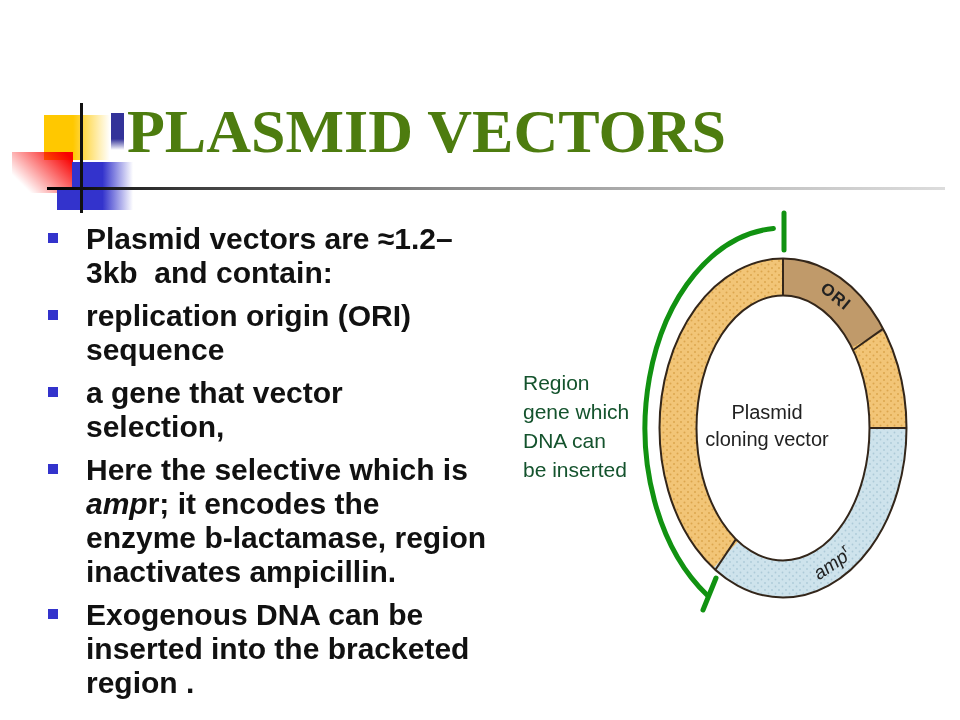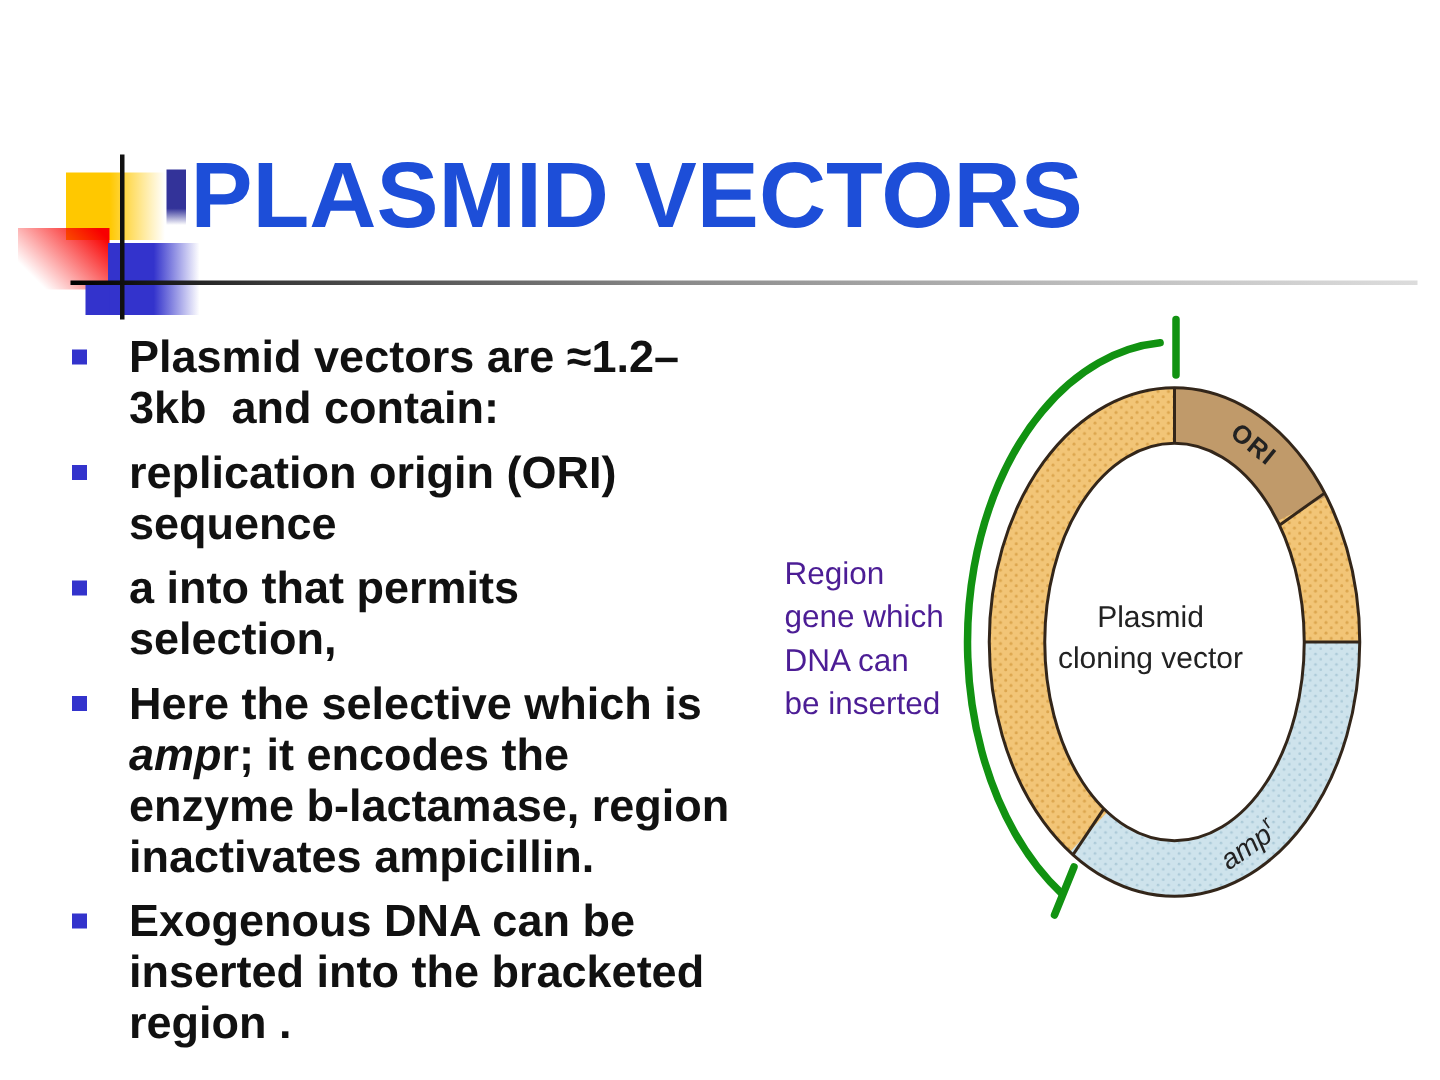--- a/index.html
+++ b/index.html
@@ -17,37 +17,37 @@
     background:linear-gradient(to right,#3333cc 0%,#3333cc 50%,rgba(51,51,204,0) 100%);}
   #deco-blue-ext{left:57px;top:190px;width:16px;height:20px;background:#3333cc;}
   #deco-navy{left:111px;top:113px;width:13px;height:37px;
     background:linear-gradient(to bottom,#333399 70%,rgba(51,51,153,0) 100%);}
   #crosshair-v{left:80px;top:103px;width:3px;height:110px;background:#111;}
   #title-rule{left:47px;top:187px;width:898px;height:3px;
     background:linear-gradient(to right,#000 0%,#3a3a3a 15%,#8a8a8a 45%,#bdbdbd 75%,#dcdcdc 100%);}
   
   #slide-title{
     position:absolute;left:127px;top:100px;margin:0;
-    font-size:62px;line-height:62px;font-weight:bold;color:#1d4ed8;letter-spacing:0px;white-space:nowrap;
+    font-size:62px;line-height:62px;font-weight:bold;color:#4d7c0f;letter-spacing:0px;white-space:nowrap;font-family:Liberation Serif, serif;
   }
   
   #bullet-list{position:absolute;left:86px;top:222px;width:430px;}
   .bullet-item{position:relative;margin:0 0 9px 0;}
   .bullet-marker{
     position:absolute;left:-38px;top:11px;width:10px;height:10px;background:#3333cc;display:block;
   }
   .bullet-text{
     font-size:30px;line-height:34px;font-weight:bold;color:#111;
   }
   .bullet-line{white-space:pre;}
   .bullet-line i{font-style:italic;}
   
   #region-label{
     position:absolute;left:523px;top:368px;
-    font-size:21px;line-height:29px;color:#4c1d95;font-weight:normal;
+    font-size:21px;line-height:29px;color:#14532d;font-weight:normal;
   }
   #center-label{
     position:absolute;left:682px;top:399px;width:170px;text-align:center;
     font-size:20px;line-height:27px;color:#222;font-weight:normal;
   }
   
   #plasmid-diagram{position:absolute;left:0;top:0;width:960px;height:720px;}
   #plasmid-diagram text{font-family:"Liberation Sans","DejaVu Sans",sans-serif;}
 </style>
 </head>
@@ -76,21 +76,21 @@
       <div class="bullet-item">
         <span class="bullet-marker" style="background: rgb(51, 51, 204);"></span>
         <div class="bullet-text">
           <div class="bullet-line"><span>replication origin (ORI)</span></div>
           <div class="bullet-line"><span>sequence</span></div>
         </div>
       </div>
       <div class="bullet-item">
         <span class="bullet-marker" style="background: rgb(51, 51, 204);"></span>
         <div class="bullet-text">
-          <div class="bullet-line"><span>a into that permits</span></div>
+          <div class="bullet-line"><span>a gene that vector</span></div>
           <div class="bullet-line"><span>selection,</span></div>
         </div>
       </div>
       <div class="bullet-item">
         <span class="bullet-marker" style="background: rgb(51, 51, 204);"></span>
         <div class="bullet-text">
           <div class="bullet-line"><span>Here the selective which is</span></div>
           <div class="bullet-line"><i>amp</i><span>r; it encodes the</span></div>
           <div class="bullet-line"><span>enzyme b-lactamase, region</span></div>
           <div class="bullet-line"><span>inactivates ampicillin.</span></div>

